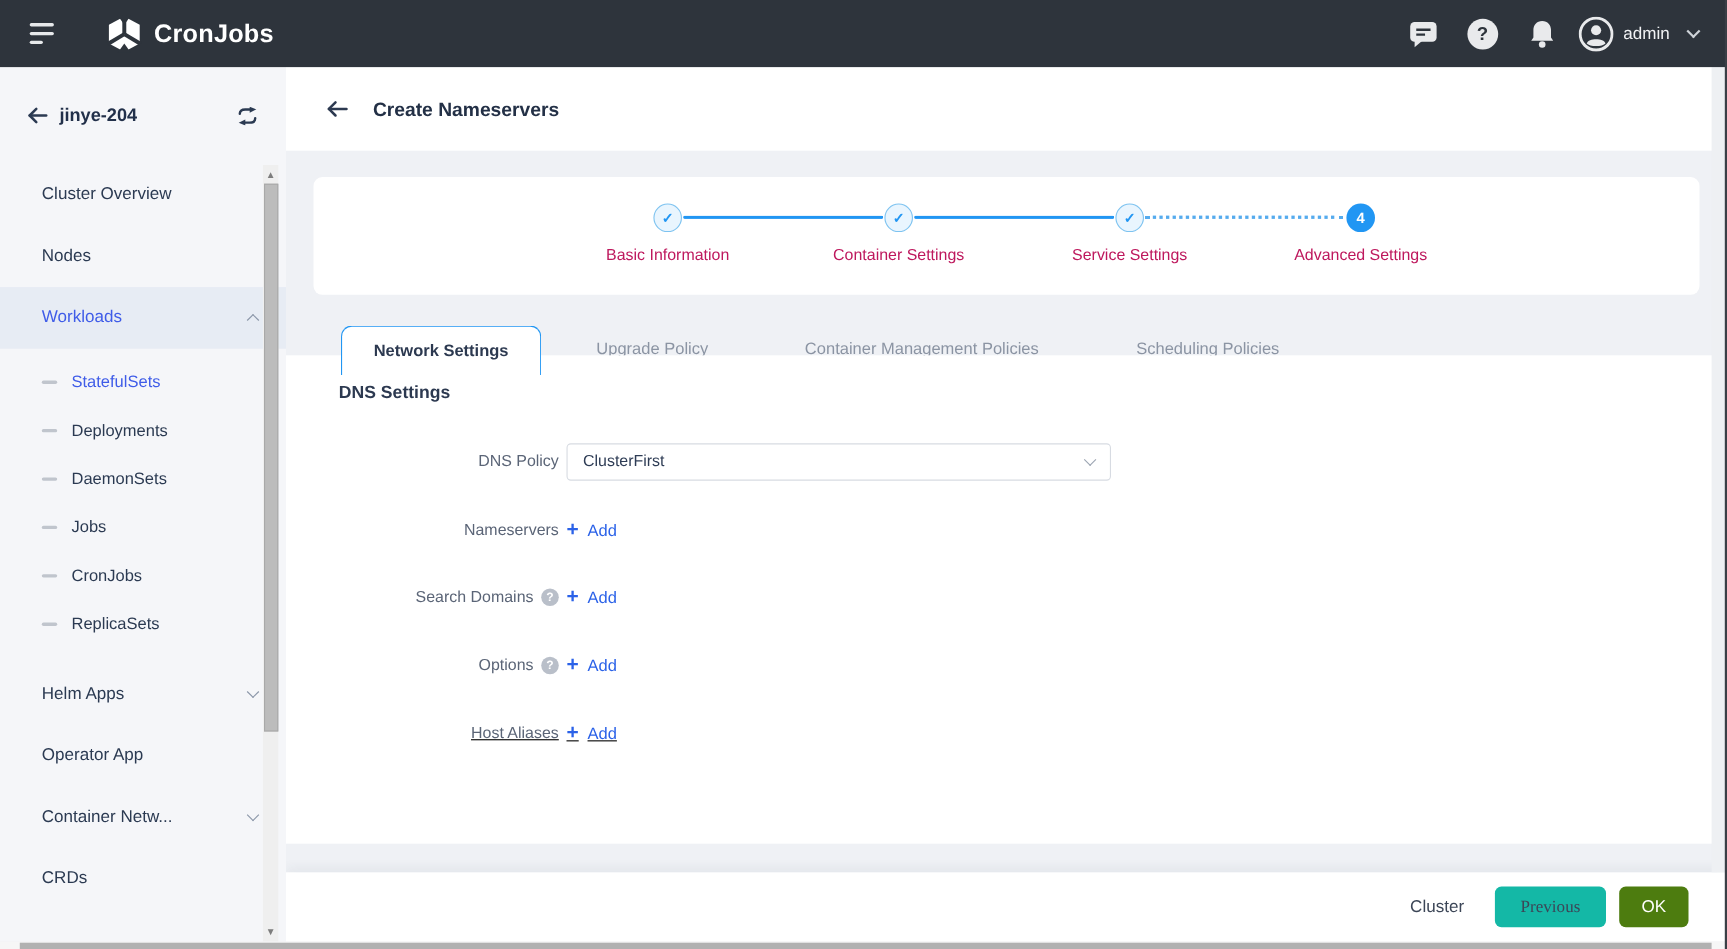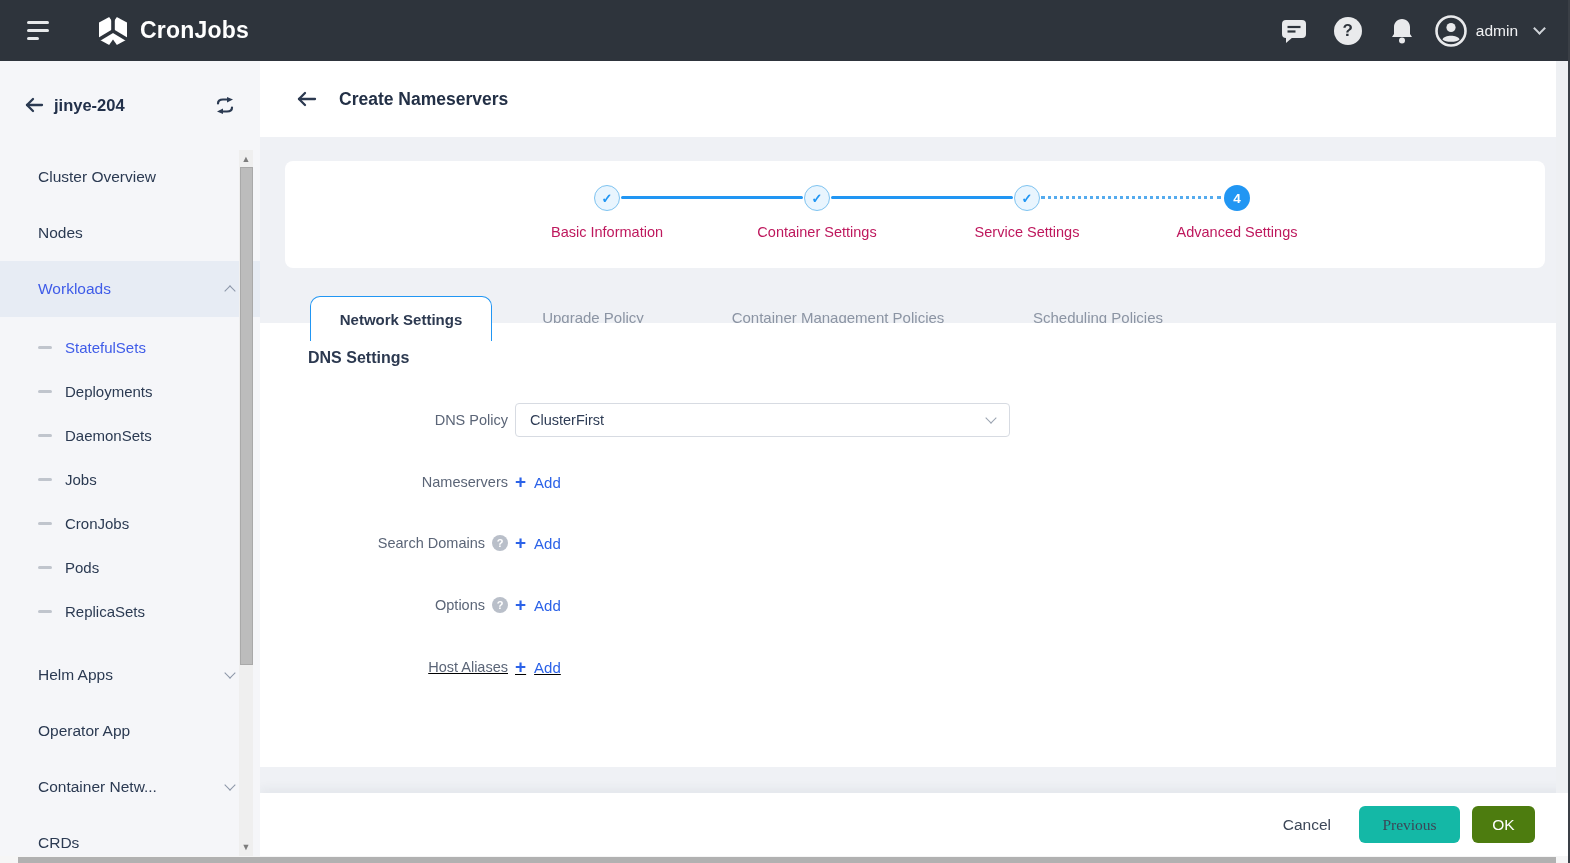--- a/index.html
+++ b/index.html
@@ -196,24 +196,20 @@
         <div class="sb-sub">
             <span class="dash"></span>
             <span>Jobs</span>
           </div>
         <div class="sb-sub">
             <span class="dash"></span>
             <span>CronJobs</span>
           </div>
         <div class="sb-sub">
             <span class="dash"></span>
-            <span>Pods</span>
-          </div>
-        <div class="sb-sub">
-            <span class="dash"></span>
             <span>ReplicaSets</span>
           </div>
       </div>
       <div class="sb-gap"></div>
       <div class="sb-item">
         <span>Helm Apps</span>
         <span class="chev down"></span>
       </div>
       <div class="sb-item">
           <span>Operator App</span>
@@ -344,21 +340,21 @@
         <div class="form-control">
           <div class="add-btn">
             <span class="plus">+</span>
             <span class="txt">Add</span>
           </div>
         </div>
       </div>
     </div>
 
     <div class="footer">
-      <button class="btn-cancel">Cancel</button>
+      <button class="btn-cancel">Cluster</button>
       <button class="btn-previous">Previous</button>
       <button class="btn-ok">OK</button>
     </div>
   </div>
 
   <div class="v-gutter"></div>
   <div class="h-scroll">
     <div class="h-thumb"></div>
   </div>
   <div class="right-edge"></div>

